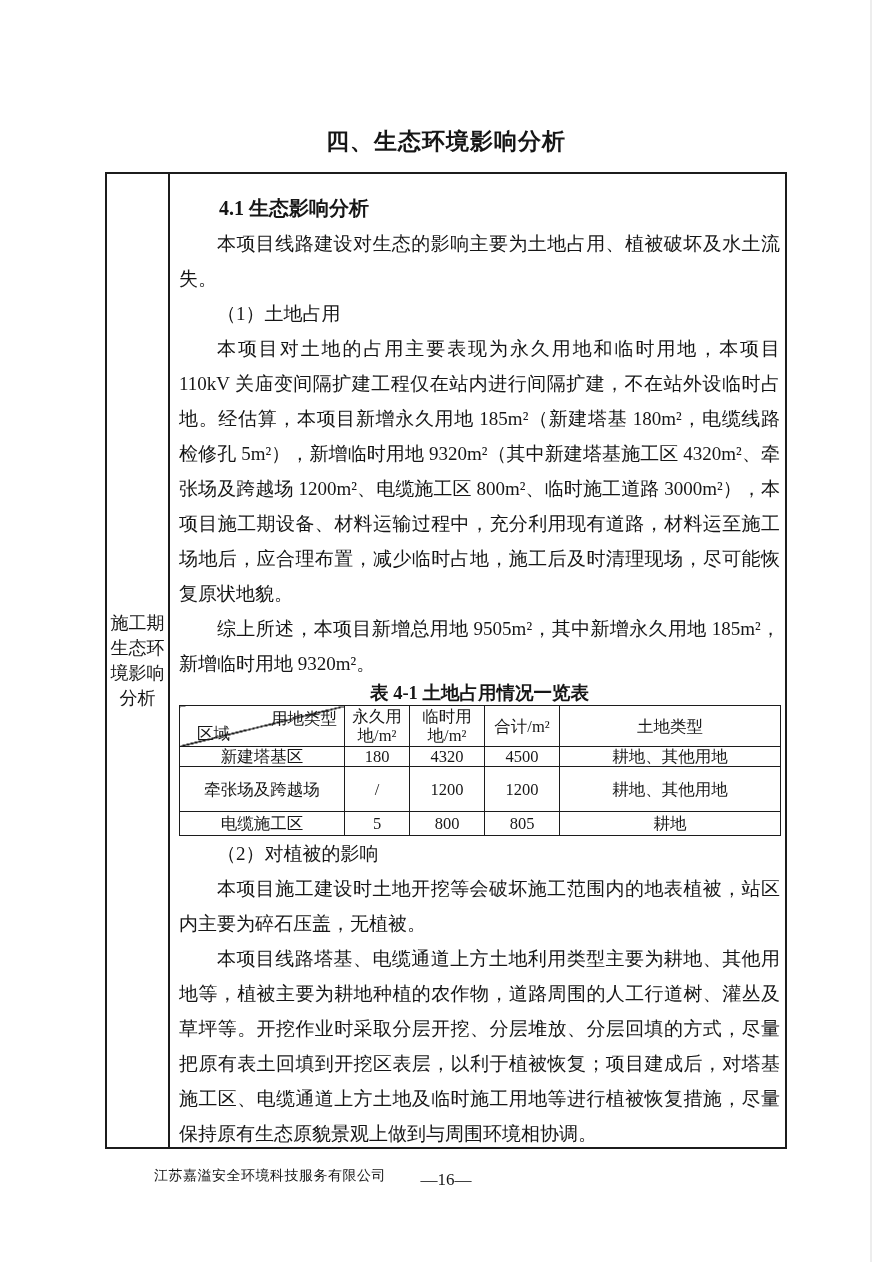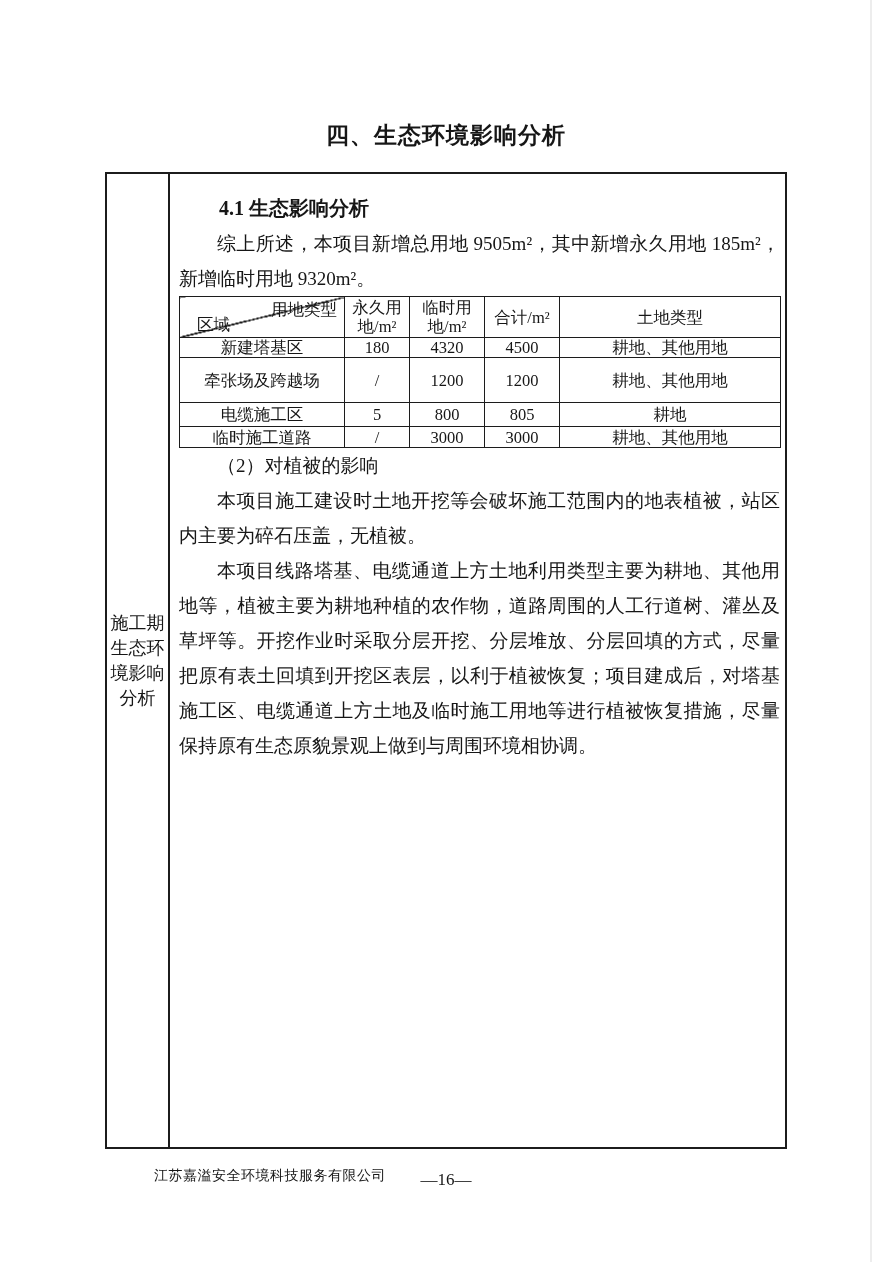--- a/index.html
+++ b/index.html
@@ -2,21 +2,21 @@
 <html><head>
 <meta charset="utf-8">
 <style>
   html,body{margin:0;padding:0;}
   body{
     width:892px;height:1262px;background:#ffffff;position:relative;
     font-family:"Liberation Serif","DejaVu Serif",serif;color:#161616;
     overflow:hidden;
   }
   .page-title{
-    position:absolute;top:120px;left:0;width:100%;text-align:center;
+    position:absolute;top:126px;left:0;width:100%;text-align:center;
     font-family:"Liberation Sans","DejaVu Sans",sans-serif;
     font-weight:bold;font-size:23px;letter-spacing:1px;
   }
   .frame{
     position:absolute;left:105px;top:172px;width:682px;height:977px;
     box-sizing:border-box;border:2px solid #1c1c1c;display:flex;
   }
   .sidebar{
     width:63px;box-sizing:border-box;border-right:2px solid #1c1c1c;
     display:flex;align-items:center;justify-content:center;flex:none;
@@ -82,22 +82,26 @@
 
 <div class="frame">
   <div class="sidebar">
     <div class="sidebar-label">施工期
 生态环
 境影响
 分析</div>
   </div>
   <div class="content">
     <p class="section-heading">4.1 生态影响分析</p>
+    <p>本项目线路建设对生态的影响主要为土地占用、植被破坏及水土流失。</p>
+    <p>（1）土地占用</p>
+    <p>本项目对土地的占用主要表现为永久用地和临时用地，本项目 110kV 关庙变间隔扩建工程仅在站内进行间隔扩建，不在站外设临时占地。经估算，本项目新增永久用地 185m²（新建塔基 180m²，电缆线路检修孔 5m²），新增临时用地 9320m²（其中新建塔基施工区 4320m²、牵张场及跨越场 1200m²、电缆施工区 800m²、临时施工道路 3000m²），本项目施工期设备、材料运输过程中，充分利用现有道路，材料运至施工场地后，应合理布置，减少临时占地，施工后及时清理现场，尽可能恢复原状地貌。</p>
     <p>综上所述，本项目新增总用地 9505m²，其中新增永久用地 185m²，新增临时用地 9320m²。</p>
 
+    <div class="table-caption">表 4-1 土地占用情况一览表</div>
 
     <table>
       <colgroup>
         <col style="width:165px">
         <col style="width:65px">
         <col style="width:75px">
         <col style="width:75px">
         <col style="width:221px">
       </colgroup>
       <tbody>
@@ -127,27 +131,20 @@
           <td>1200</td>
           <td>耕地、其他用地</td>
         </tr>
         <tr class="r2">
           <td>电缆施工区</td>
           <td>5</td>
           <td>800</td>
           <td>805</td>
           <td>耕地</td>
         </tr>
-        <tr class="r3">
-          <td>临时施工道路</td>
-          <td>/</td>
-          <td>3000</td>
-          <td>3000</td>
-          <td>耕地、其他用地</td>
-        </tr>
       </tbody>
     </table>
 
     <p>（2）对植被的影响</p>
     <p>本项目施工建设时土地开挖等会破坏施工范围内的地表植被，站区内主要为碎石压盖，无植被。</p>
     <p>本项目线路塔基、电缆通道上方土地利用类型主要为耕地、其他用地等，植被主要为耕地种植的农作物，道路周围的人工行道树、灌丛及草坪等。开挖作业时采取分层开挖、分层堆放、分层回填的方式，尽量把原有表土回填到开挖区表层，以利于植被恢复；项目建成后，对塔基施工区、电缆通道上方土地及临时施工用地等进行植被恢复措施，尽量保持原有生态原貌景观上做到与周围环境相协调。</p>
 
   </div>
 </div>
 

